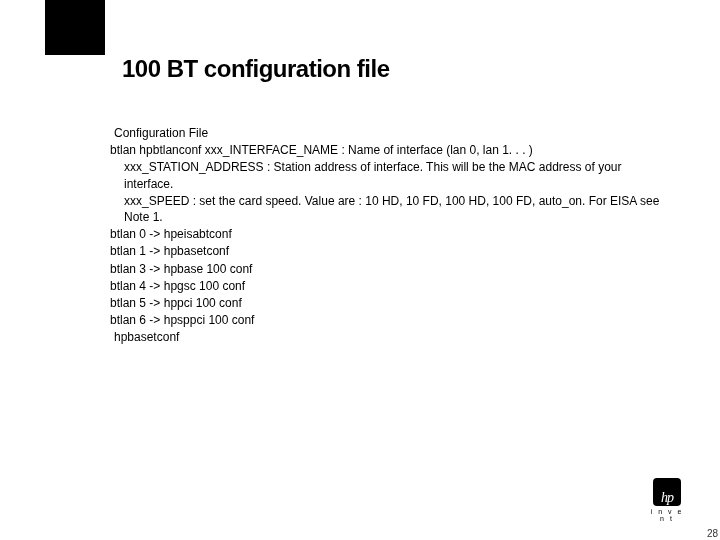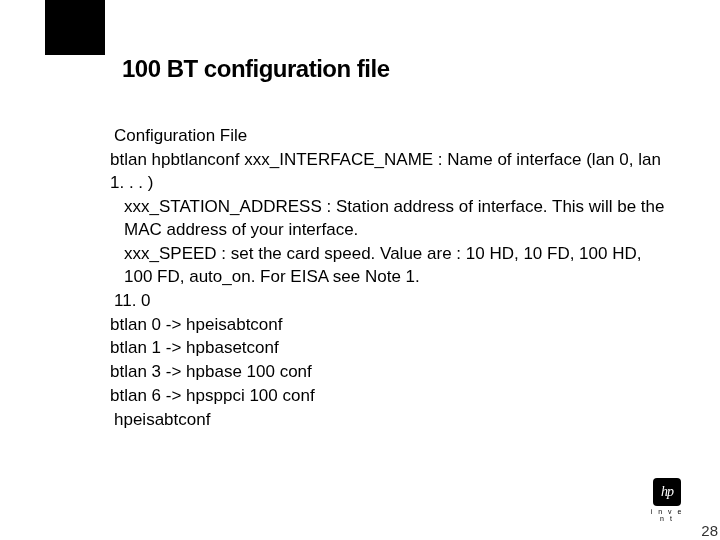--- a/index.html
+++ b/index.html
@@ -27,21 +27,21 @@
     font-size: 24px;
     font-weight: bold;
     color: #000;
     letter-spacing: -0.5px;
   }
   .body {
     position: absolute;
     left: 110px;
     top: 125px;
     width: 560px;
-    font-size: 17px;
+    font-size: 12px;
     line-height: 1.35;
     color: #000;
   }
   .body p {
     margin: 0 0 1px 0;
   }
   .indent {
     padding-left: 14px;
   }
   .lead {
@@ -54,61 +54,62 @@
     width: 38px;
     text-align: center;
   }
   .hp-logo .box {
     width: 28px;
     height: 28px;
     background: #000;
     border-radius: 4px;
     margin: 0 auto 2px auto;
     display: flex;
-    align-items: center;
+    align-items: flex-end;
     justify-content: center;
   }
   .hp-logo .box span {
     color: #fff;
     font-family: Georgia, 'Times New Roman', serif;
     font-style: italic;
     font-size: 14px;
     letter-spacing: -1px;
   }
   .hp-logo .invent {
     font-size: 7px;
     letter-spacing: 2px;
     color: #000;
   }
   .page-num {
     position: absolute;
     right: 2px;
     bottom: 1px;
-    font-size: 15px;
+    font-size: 10px;
     color: #333;
   }
 </style>
 </head>
 <body>
 
 <div class="top-bar"></div>
 
 <div class="title">100 BT configuration file</div>
 
 <div class="body" id="body-lines">
     <p class="lead">Configuration File</p>
     <p>btlan hpbtlanconf  xxx_INTERFACE_NAME : Name of interface (lan 0, lan 1. . . )</p>
     <p class="indent">xxx_STATION_ADDRESS : Station address of interface. This will be the MAC address of your interface.</p>
     <p class="indent">xxx_SPEED : set the card speed. Value are : 10 HD, 10 FD, 100 HD, 100 FD, auto_on. For EISA see Note 1.</p>
-    <p class="lead">11. 0</p>
     <p>btlan 0 -&gt; hpeisabtconf</p>
     <p>btlan 1 -&gt; hpbasetconf</p>
     <p>btlan 3 -&gt; hpbase 100 conf</p>
+    <p>btlan 4 -&gt; hpgsc 100 conf</p>
+    <p>btlan 5 -&gt; hppci 100 conf</p>
     <p>btlan 6 -&gt; hpsppci 100 conf</p>
-    <p class="lead">hpeisabtconf</p>
+    <p class="lead">hpbasetconf</p>
   </div>
 
 <div class="hp-logo">
   <div class="box">
     <span>hp</span>
   </div>
   <div class="invent">i n v e n t</div>
 </div>
 
 <div class="page-num">28</div>

